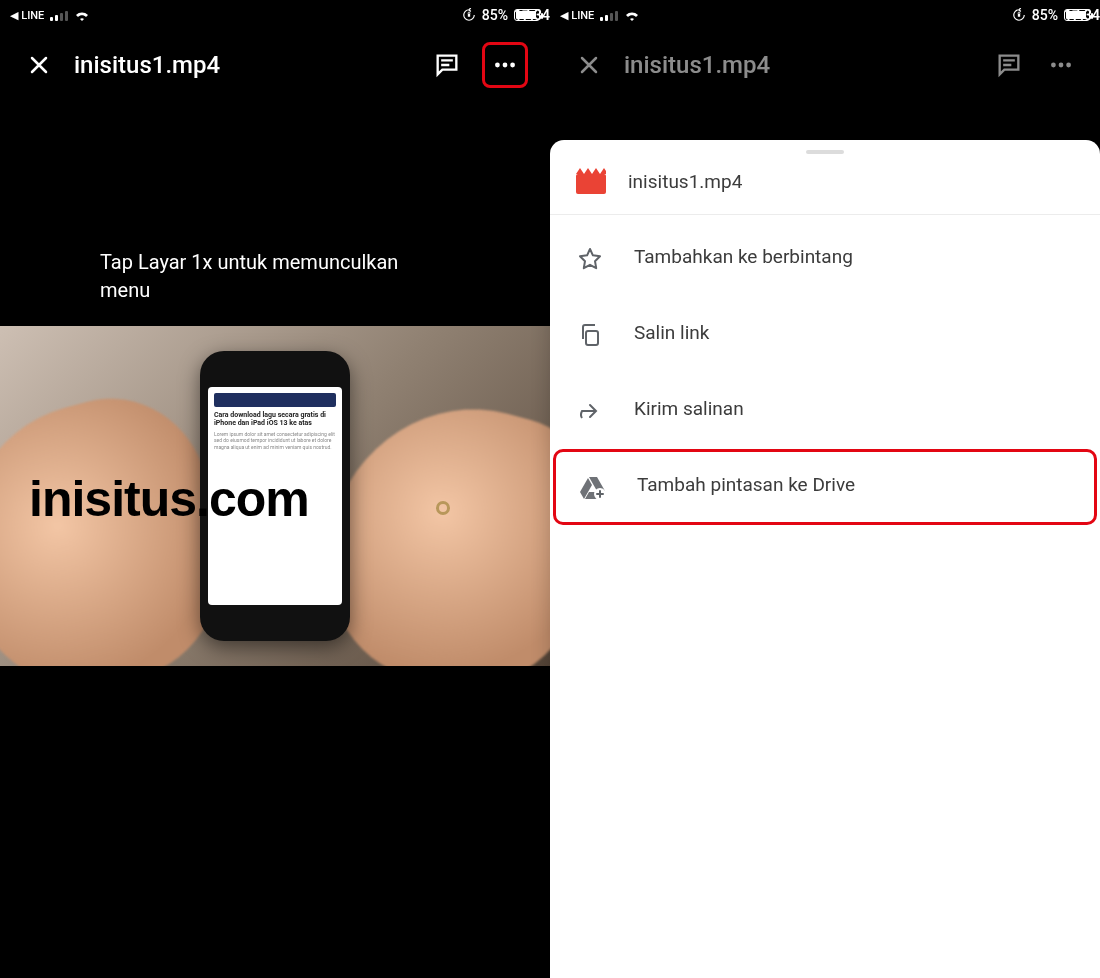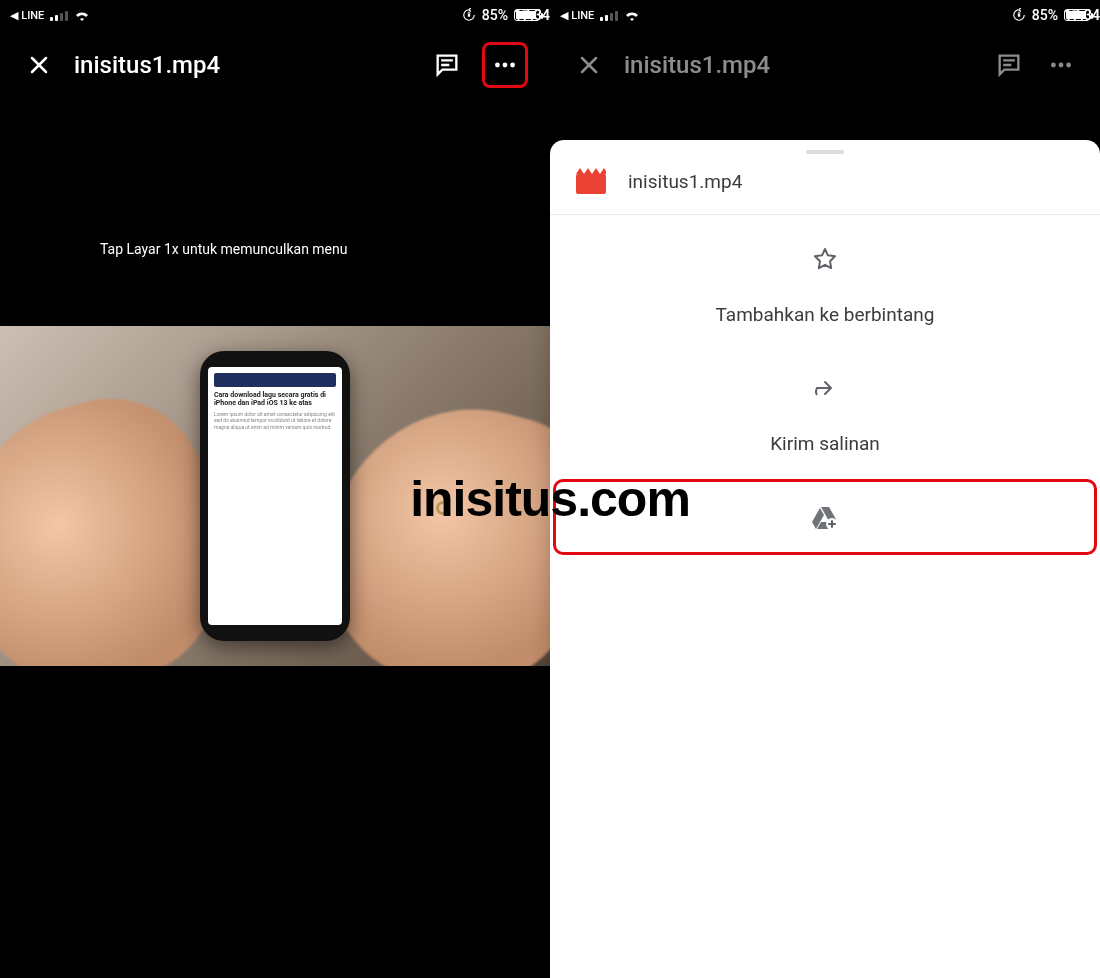--- a/index.html
+++ b/index.html
@@ -48,80 +48,80 @@
   .iconbtn { width:34px; height:34px; display:flex; align-items:center; justify-content:center; cursor:pointer;}
   .iconbtn svg { display:block; }
   .more-highlight {
     border:3px solid #e30613; border-radius:8px; padding:4px;
     width:46px; height:46px;
   }
   .pane.right .header { opacity:0.55; }
   .pane.right .statusbar { color:#fff; }
   
   .instruction {
-    position:absolute; top:240px; left:100px; width:350px;
-    font-size:14px; font-weight:400; line-height:1.4;
+    position:absolute; top:248px; left:100px; width:350px;
+    font-size:20px; font-weight:400; line-height:1.4;
   }
   
   .video {
     position:absolute; top:326px; left:0; right:0; height:340px;
     background: linear-gradient(135deg, #cdbfb3 0%, #8f8071 50%, #544437 100%);
     display:flex; align-items:center; justify-content:center;
     overflow:hidden;
   }
   .hand-left, .hand-right {
     position:absolute; bottom:-20px; width:260px; height:280px;
     background: radial-gradient(circle at 40% 40%, #f3c6a5, #c08c6a 70%);
     border-radius:60% 40% 50% 50%;
     filter: blur(1px);
   }
   .hand-left { left:-40px; transform: rotate(-15deg); }
   .hand-right { right:-40px; transform: rotate(15deg); }
   .phone {
     width:150px; height:290px; background:#111; border-radius:24px;
     position:relative; z-index:2;
     box-shadow:0 6px 20px rgba(0,0,0,0.5);
-    padding:16px 8px;
+    padding:36px 8px;
   }
   .phone .screen { background:#fff; width:100%; height:100%; border-radius:4px; padding:6px; font-size:6px; color:#333; overflow:hidden;}
   .phone .screen .topbar{ height:14px; background:#1f2f5f; border-radius:2px; margin-bottom:4px;}
   .phone .screen .headline{ font-weight:700; font-size:7px; line-height:1.2; margin-bottom:3px; color:#222;}
   .phone .screen .para{ font-size:5px; color:#888; line-height:1.3;}
   .ring { position:absolute; right:100px; top:175px; width:14px; height:14px; border:3px solid #b8975a; border-radius:50%; z-index:3;}
   
   .watermark {
-    position:absolute; top:470px; left:0; width:1100px; text-align:center;
+    position:absolute; top:470px; left:0; width:1100px; 
     font-size:50px; font-weight:900; color:#000;
     z-index:10; pointer-events:none;
     font-family: Arial Black, Arial, sans-serif;
     letter-spacing:-1px;
+    padding-left:29px;
   }
   
   .sheet {
     position:absolute; left:0; right:0; bottom:0; top:140px;
     background:#fff; color:#3c3c3c;
     border-top-left-radius:14px; border-top-right-radius:14px;
     box-shadow:0 -4px 20px rgba(0,0,0,0.2);
     overflow:hidden;
   }
   .sheet .grip { width:38px; height:4px; background:#dcdcdc; border-radius:3px; margin:10px auto 6px;}
   .sheet .sheet-header{
     display:flex; align-items:center; gap:22px; padding:8px 26px 20px;
     border-bottom:1px solid #ececec;
   }
   .sheet .sheet-header .fname{ font-size:19px; color:#3c3c3c; font-weight:400;}
   .movieicon { width:30px; height:26px; position:relative; }
   .movieicon svg{display:block;}
   .menu { padding-top:6px;}
   .menuitem {
-    display:flex; align-items:center; gap:30px;
+    display:flex; gap:30px;
     padding: 24px 26px;
     font-size:19px; color:#3c3c3c;
     cursor:pointer;
-    flex-direction:column;
   }
   .menuitem .micon { width:28px; height:28px; display:flex; align-items:center; justify-content:center; color:#5f6368;}
   .menuitem .micon svg{display:block;}
   .menuitem.highlight {
     border:3px solid #e30613; border-radius:10px;
     padding:21px 23px;
     margin:0 3px;
   }
 </style>
 </head>
@@ -270,20 +270,29 @@
       <div class="menuitem">
         <span class="micon">
           <svg width="24" height="24" viewBox="0 0 24 24">
               <path fill="none" stroke="#5f6368" stroke-width="2" stroke-linejoin="round" d="M12 2l2.9 6.3L22 9.3l-5 4.9 1.2 7L12 17.8 5.8 21.2 7 14.2 2 9.3l7.1-1z"></path>
             </svg>
         </span>
         <span>Tambahkan ke berbintang</span>
       </div>
 
 
+      <div class="menuitem">
+        <span class="micon">
+          <svg width="24" height="24" viewBox="0 0 24 24">
+              <rect x="8" y="8" width="12" height="14" rx="2" fill="none" stroke="#5f6368" stroke-width="2"></rect>
+              <path fill="none" stroke="#5f6368" stroke-width="2" d="M5 16V4a2 2 0 0 1 2-2h10"></path>
+            </svg>
+        </span>
+        <span>Salin link</span>
+      </div>
 
       <div class="menuitem">
         <span class="micon">
           <svg width="24" height="24" viewBox="0 0 24 24">
               <path fill="none" stroke="#5f6368" stroke-width="2" stroke-linecap="round" d="M4 12h13M12 6l6 6-6 6"></path>
               <path fill="none" stroke="#5f6368" stroke-width="2" d="M4 12c-2 4 0 7 0 7"></path>
             </svg>
         </span>
         <span>Kirim salinan</span>
       </div>
@@ -292,20 +301,21 @@
 
 
       <div class="menuitem highlight">
         <span class="micon">
           <svg width="26" height="24" viewBox="0 0 26 24">
               <path fill="#5f6368" d="M9 2h8l8 14h-8L9 2zM8 3L0 17l4 7 8-14L8 3zM17 17H25l-4 7H5l4-7h8z" opacity="0.9"></path>
               <circle cx="20" cy="19" r="6" fill="#fff"></circle>
               <path stroke="#5f6368" stroke-width="2" stroke-linecap="round" d="M20 16v6M17 19h6"></path>
             </svg>
         </span>
+        <span>Tambah pintasan ke Drive</span>
       </div>
 
 
     </div>
   </div>
 </div>
 
 <div class="watermark">inisitus.com</div>
 
 </body></html>

